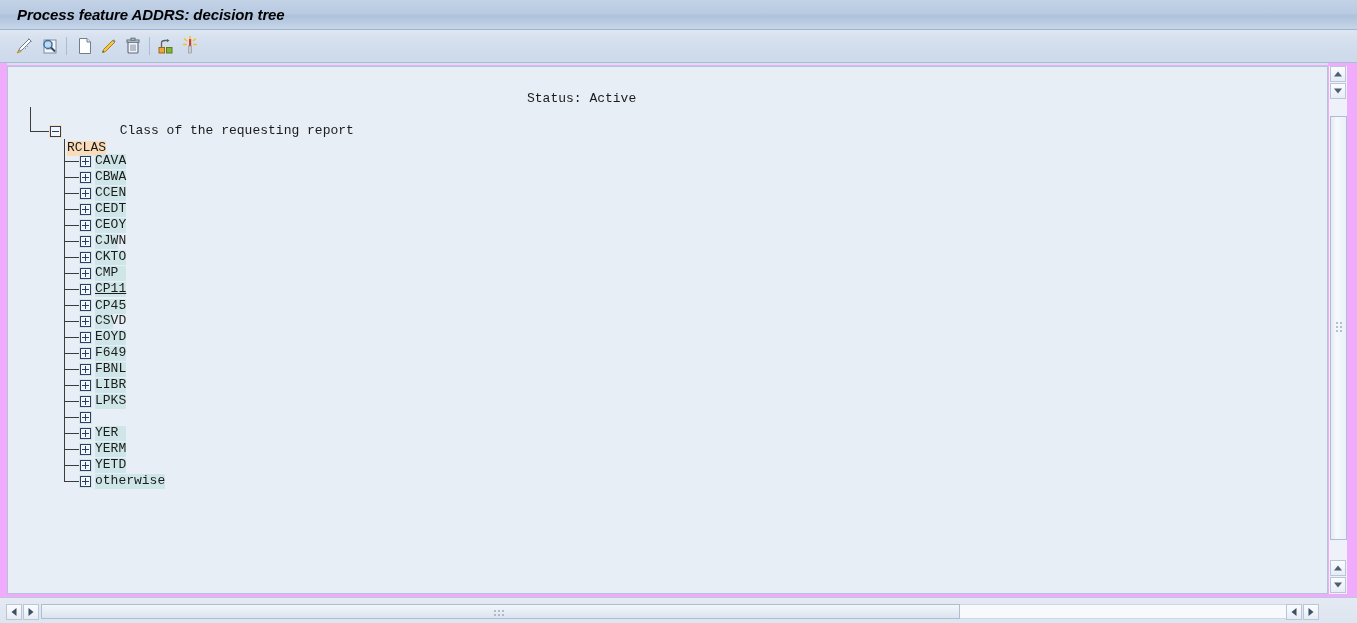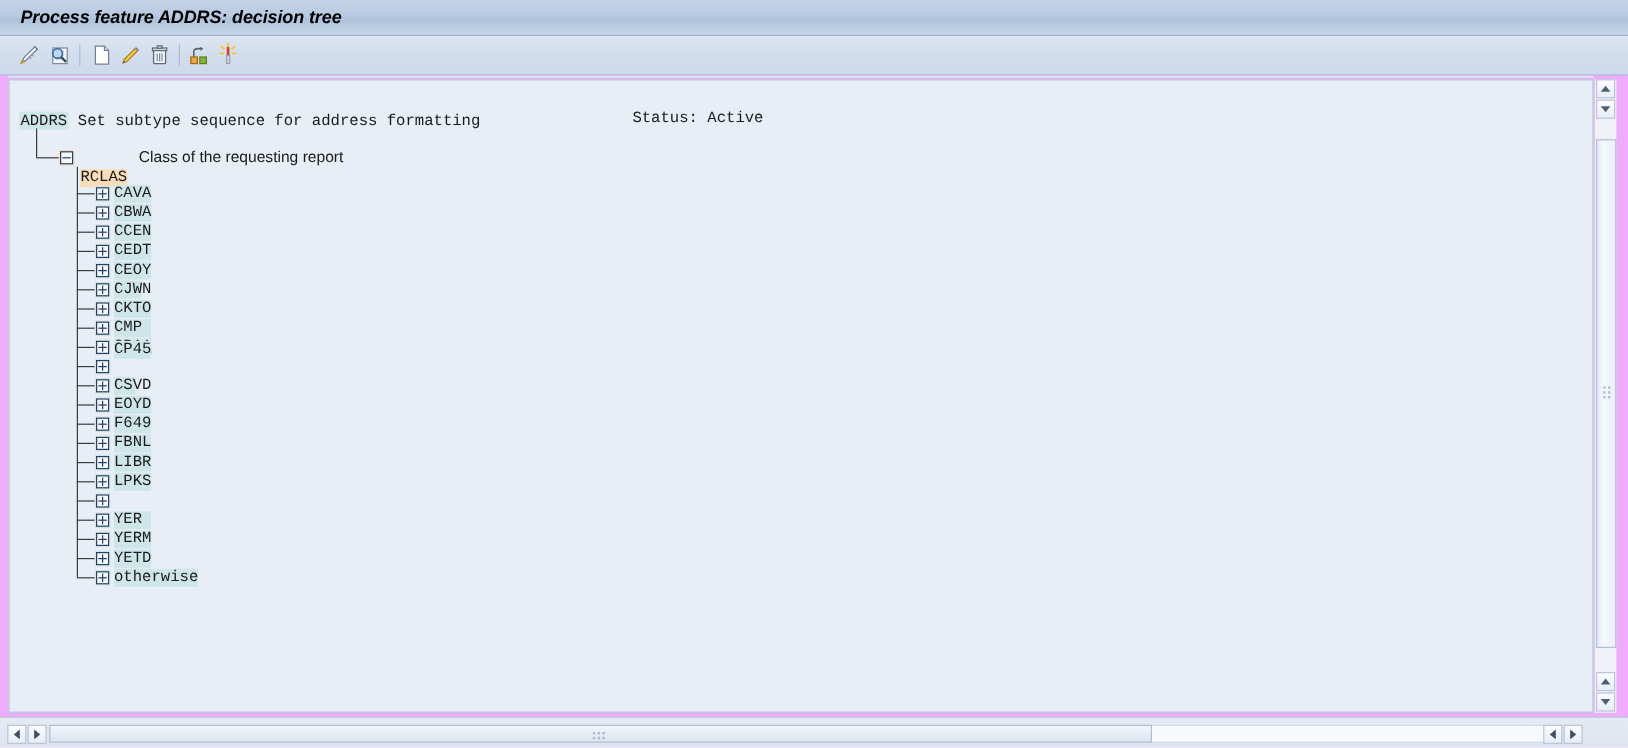--- a/index.html
+++ b/index.html
@@ -177,21 +177,21 @@
     font-size: 13px;
     color: #1b1b1b;
     white-space: pre;
     line-height: 14px;
     height: 15px;
   }
   .node-label.cyan { background: #cfe6e8; }
   .node-label.orange { background: #fadcb8; margin-top: 17px; }
   .node-desc {
     position: absolute;
-    font-family: Liberation Sans, sans-serif;
+    font-family: Liberation Mono, monospace;
     font-size: 13px;
     color: #1b1b1b;
     white-space: pre;
     line-height: 14px;
   }
 
   
   .sb-arrow {
     position: absolute;
     width: 16px;
@@ -370,23 +370,20 @@
       </svg>
     </button>
 
     <div class="watermark">© www.tutorialkart.com</div>
   </div>
 
   <div id="panel-topline"></div>
 
   <div id="content-panel">
 
-    <div id="tree-header-row">
-      <span class="mono hl-cyan">ADDRS</span><span class="mono"> Set subtype sequence for address formatting</span>
-    </div>
 
     <div id="status-text" class="mono">Status: Active</div>
 
     <div class="line-v" style="left:22px; top:40px; height:24px;"></div>
     <div class="line-h" style="left:22px; top:64px; width:19px;"></div>
 
     <div class="node-box folder-open" style="left:41px; top:58px;">
       <span class="glyph"></span>
       <span class="bar-h"></span>
     </div>
@@ -458,21 +455,21 @@
           <span class="bar-h"></span>
           <span class="bar-v"></span>
         </div>
         <div class="node-label cyan" style="left: 87px; top: 215px; width: 31px; text-decoration: underline;">CP11</div>
         <div class="line-h" style="left: 56px; top: 238px; width: 15px;"></div>
         <div class="node-box leaf-plus" style="left: 71px; top: 232px;">
           <span class="glyph"></span>
           <span class="bar-h"></span>
           <span class="bar-v"></span>
         </div>
-        <div class="node-label cyan" style="left: 87px; top: 217px; width: 31px;">CP45</div>
+        <div class="node-label cyan" style="left: 87px; top: 232px; width: 31px;">CP45</div>
         <div class="line-h" style="left: 56px; top: 254px; width: 15px;"></div>
         <div class="node-box leaf-plus" style="left: 71px; top: 248px;">
           <span class="glyph"></span>
           <span class="bar-h"></span>
           <span class="bar-v"></span>
         </div>
         <div class="node-label cyan" style="left: 87px; top: 247px; width: 18px;">CSVD</div>
         <div class="line-h" style="left: 56px; top: 270px; width: 15px;"></div>
         <div class="node-box leaf-plus" style="left: 71px; top: 264px;">
           <span class="glyph"></span>

